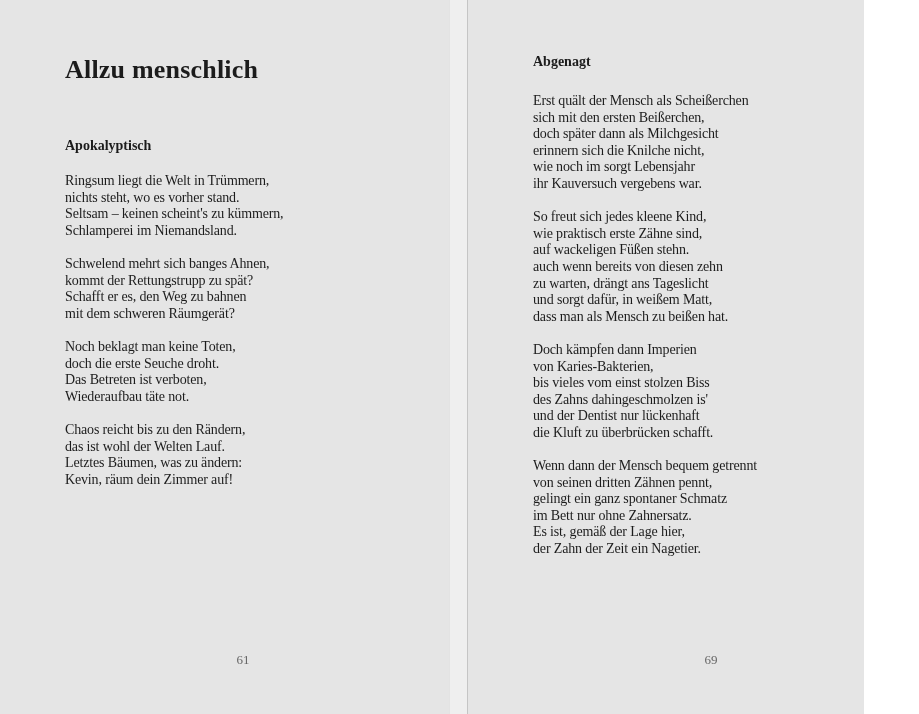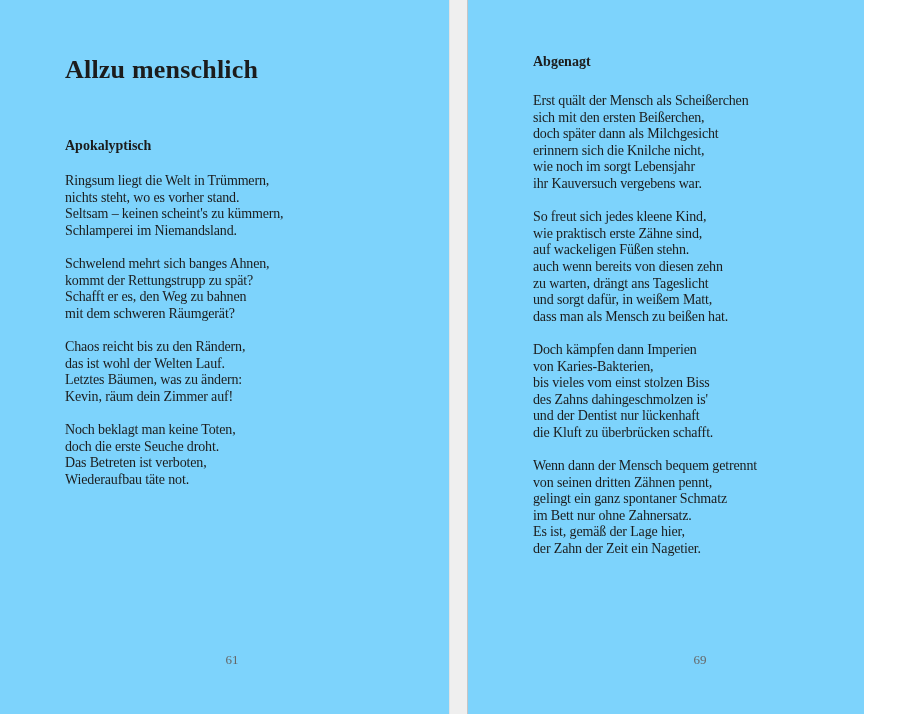--- a/index.html
+++ b/index.html
@@ -13,21 +13,21 @@
     color: #1c1c1c;
   }
   .spread {
     display: flex;
     width: 919px;
     height: 714px;
     background: #ffffff;
   }
   .page {
     position: relative;
-    background: #7dd3fc;
+    background: #e5e5e5;
     box-sizing: border-box;
     height: 714px;
   }
   .page-left {
     width: 449px;
     padding: 56px 28px 0 65px;
   }
   .page-right {
     width: 396px;
     padding: 55px 28px 0 65px;
@@ -63,21 +63,21 @@
   .stanza { margin: 0 0 16.6px 0; }
   .poem-line {
     font-size: 14px;
     line-height: 16.6px;
     letter-spacing: -0.15px;
     white-space: nowrap;
   }
   .page-number {
     position: absolute;
     top: 652px;
-    left: 54px;
+    left: 65px;
     width: 356px;
     text-align: center;
     font-size: 13px;
     line-height: 15px;
     color: #666666;
   }
 </style>
 </head>
 <body>
 
@@ -94,30 +94,30 @@
             <div class="poem-line">Seltsam – keinen scheint's zu kümmern,</div>
             <div class="poem-line">Schlamperei im Niemandsland.</div>
           </div>
           <div class="stanza">
             <div class="poem-line">Schwelend mehrt sich banges Ahnen,</div>
             <div class="poem-line">kommt der Rettungstrupp zu spät?</div>
             <div class="poem-line">Schafft er es, den Weg zu bahnen</div>
             <div class="poem-line">mit dem schweren Räumgerät?</div>
           </div>
           <div class="stanza">
+            <div class="poem-line">Noch beklagt man keine Toten,</div>
+            <div class="poem-line">doch die erste Seuche droht.</div>
+            <div class="poem-line">Das Betreten ist verboten,</div>
+            <div class="poem-line">Wiederaufbau täte not.</div>
+          </div>
+          <div class="stanza">
             <div class="poem-line">Chaos reicht bis zu den Rändern,</div>
             <div class="poem-line">das ist wohl der Welten Lauf.</div>
             <div class="poem-line">Letztes Bäumen, was zu ändern:</div>
             <div class="poem-line">Kevin, räum dein Zimmer auf!</div>
-          </div>
-          <div class="stanza">
-            <div class="poem-line">Noch beklagt man keine Toten,</div>
-            <div class="poem-line">doch die erste Seuche droht.</div>
-            <div class="poem-line">Das Betreten ist verboten,</div>
-            <div class="poem-line">Wiederaufbau täte not.</div>
           </div>
         </div>
     </div>
     <div class="page-number">61</div>
   </div>
 
   <div class="seam"></div>
 
   <div class="page page-right">
     <div>

